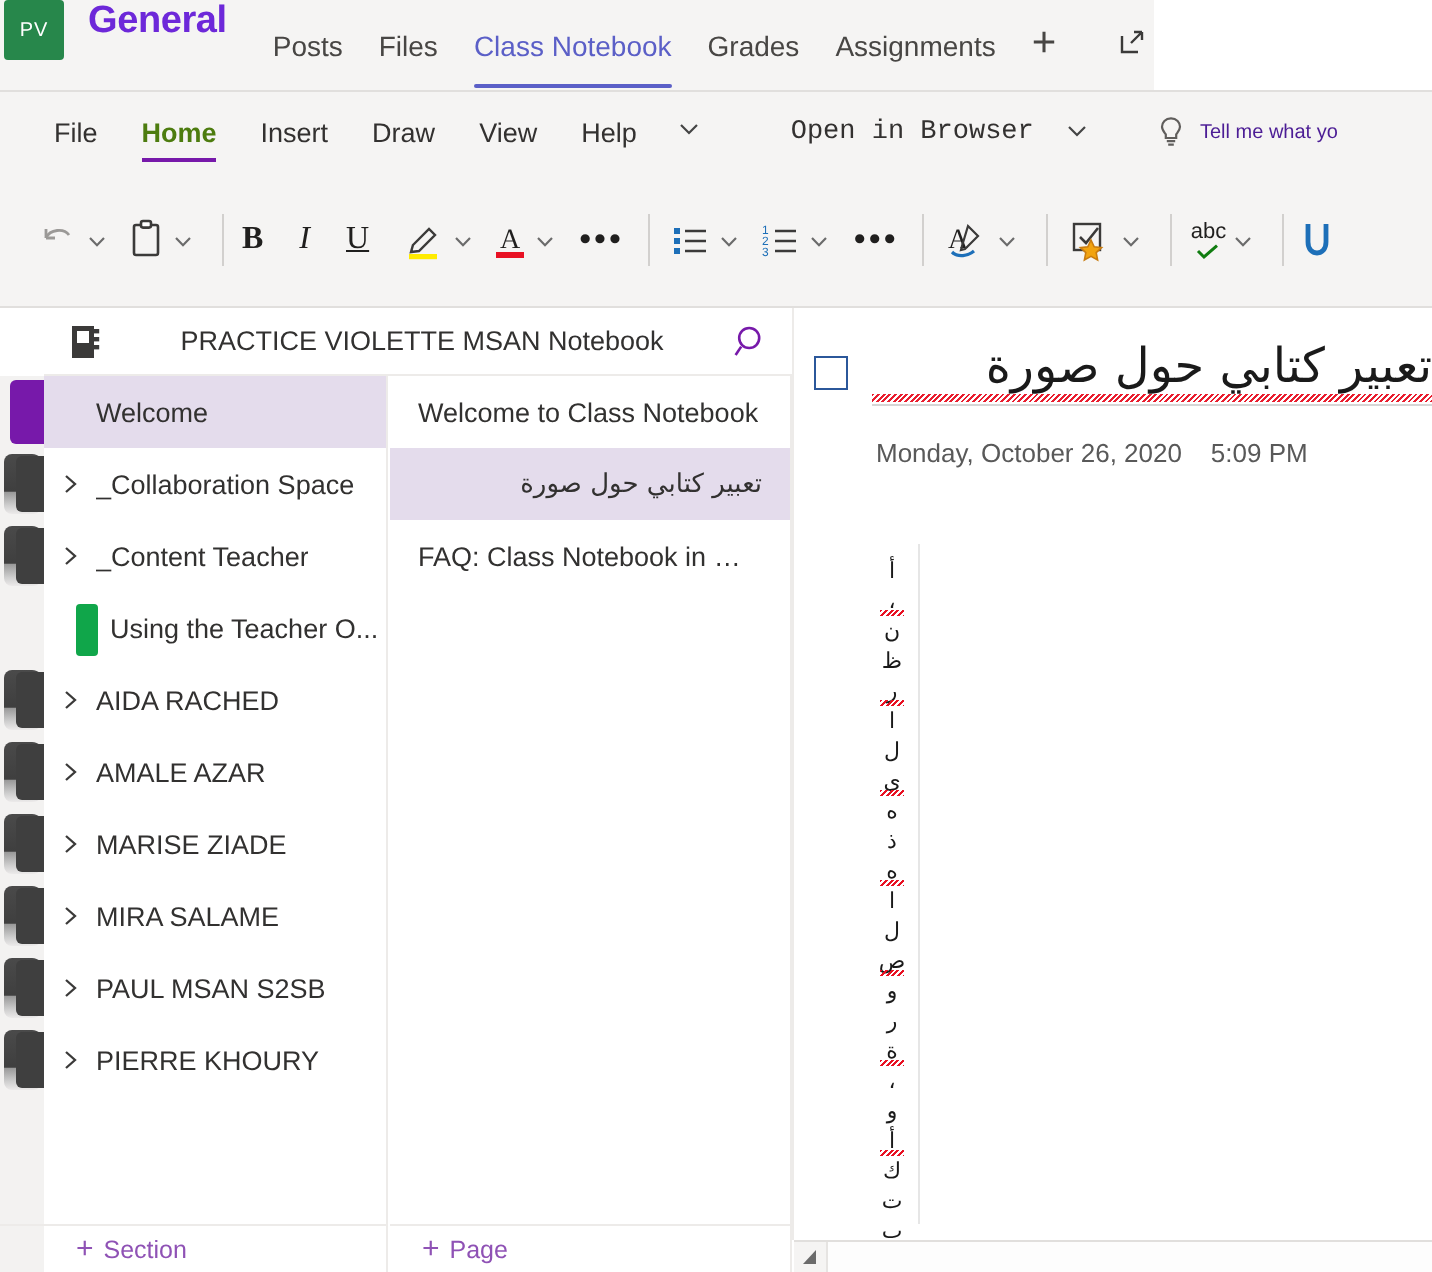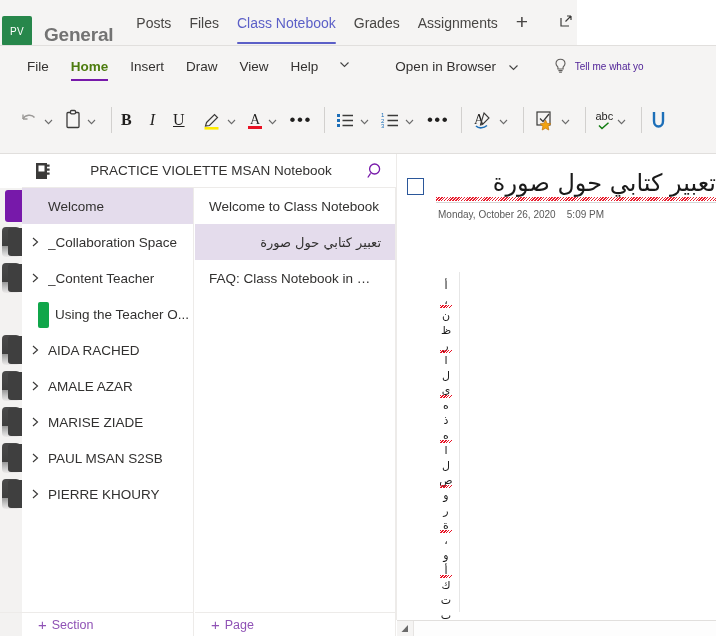--- a/index.html
+++ b/index.html
@@ -10,31 +10,31 @@
     background: #ffffff;
     font-family: "Liberation Sans", sans-serif;
     -webkit-font-smoothing: antialiased;
   }
   #app { position: relative; width: 716px; height: 636px; background:#fff; }
 
   
   .teams-bar {
     position:absolute; top:0; left:0; width:577px; height:46px;
     background:#f5f4f3;
-    display:flex; align-items:flex-end;
+    display:flex; align-items:flex-start;
   }
   .avatar {
     width:30px; height:30px; margin-left:2px;
     background:#27874b; color:#ffffff;
     display:flex; align-items:center; justify-content:center;
     font-size:10px; letter-spacing:.4px;
     border-radius:2px;
   }
   .chan-title {
-    margin-left:12px; font-size:19px; font-weight:bold; color:#737373;
+    margin-left:12px; font-size:19px; font-weight:bold; color:#6d28d9;
     letter-spacing:-.2px;
   }
   .teams-tabs { display:flex; align-items:center; margin-left:14px; height:46px; }
   .tt {
     font-size:14px; color:#484644; padding:0 9px;
     height:46px; line-height:46px; position:relative; white-space:nowrap;
   }
   .tt.active { color:#5b5fc7; }
   .tt.active:after {
     content:""; position:absolute; left:9px; right:9px; bottom:2px;
@@ -57,21 +57,21 @@
     font-size:13.5px; color:#333130; padding:0 11px; position:relative;
     height:40px; line-height:42px; white-space:nowrap;
   }
   .rt:first-child{ margin-left:16px; }
   .rt.active { color:#4d7c0f; font-weight:bold; }
   .rt.active:after {
     content:""; position:absolute; left:11px; right:11px; bottom:5px;
     height:2.5px; background:#7719aa;
   }
   .rt.caret { padding:0 9px; color:#444; font-size:12px; }
-  .rt.browser { margin-left:24px; }
+  .rt.browser { margin-left:24px;font-family:Liberation Mono, monospace; }
   .tellme { display:flex; align-items:center; margin-left:22px; color:#4c1d95; font-size:10px; white-space:nowrap;text-align:right;}
   .bulb { width:15px; height:17px; margin-right:7px; flex:none; }
 
   
   .ribbon-tools {
     position:absolute; top:86px; left:0; width:716px; height:68px;
     background:#f5f4f3; display:flex; align-items:center;
   }
   .tool { display:flex; align-items:center; height:40px; padding:0 2px; }
   .tool .gl { display:flex; align-items:center; justify-content:center; }
@@ -181,21 +181,21 @@
     font-family:"DejaVu Sans", sans-serif; line-height:1.25;
     position:relative; padding-bottom:3px; white-space:nowrap;
   }
   .squig {
     position:absolute; left:0; right:0; bottom:0; height:4px;
     background-image:
       repeating-linear-gradient(135deg,#e81123 0 1px,transparent 1px 2px);
     opacity:.95;
   }
   .title-underline { height:1px; background:#d6d6d6; margin-top:1px; }
-  .pg-date { font-size:10px; color:#595959; margin-top:6px; padding-left:2px; }
+  .pg-date { font-size:13px; color:#595959; margin-top:16px; padding-left:2px; }
 
   .body-col {
     position:absolute; top:124px; left:36px; width:26px;
     display:flex; flex-direction:column; align-items:center;
   }
   .glyph {
     font-size:11px; color:#1a1a1a; line-height:1;
     font-family:"DejaVu Sans", sans-serif;
     height:15px; display:flex; align-items:center; justify-content:center;
     position:relative; width:22px;
@@ -495,20 +495,28 @@
           </svg></span>
         <span class="sec-label">AMALE AZAR</span>
       </div>
       <div class="sec-row">
         <div class="phys-tab" style="left: -20px; top: 3px;"></div>
         <div class="tab-marker" style="background: rgb(63, 63, 63);"></div>
         <span class="sec-chev"><svg width="14" height="14" viewBox="0 0 14 14">
             <path d="M5 3 L9.5 7 L5 11" stroke="#3b3a39" stroke-width="1.15" fill="none"></path>
           </svg></span>
         <span class="sec-label">MARISE ZIADE</span>
+      </div>
+      <div class="sec-row">
+        <div class="phys-tab" style="left: -20px; top: 3px;"></div>
+        <div class="tab-marker" style="background: rgb(63, 63, 63);"></div>
+        <span class="sec-chev"><svg width="14" height="14" viewBox="0 0 14 14">
+            <path d="M5 3 L9.5 7 L5 11" stroke="#3b3a39" stroke-width="1.15" fill="none"></path>
+          </svg></span>
+        <span class="sec-label">MIRA SALAME</span>
       </div>
       <div class="sec-row">
         <div class="phys-tab" style="left: -20px; top: 3px;"></div>
         <div class="tab-marker" style="background: rgb(63, 63, 63);"></div>
         <span class="sec-chev"><svg width="14" height="14" viewBox="0 0 14 14">
             <path d="M5 3 L9.5 7 L5 11" stroke="#3b3a39" stroke-width="1.15" fill="none"></path>
           </svg></span>
         <span class="sec-label">PAUL MSAN S2SB</span>
       </div>
       <div class="sec-row">

